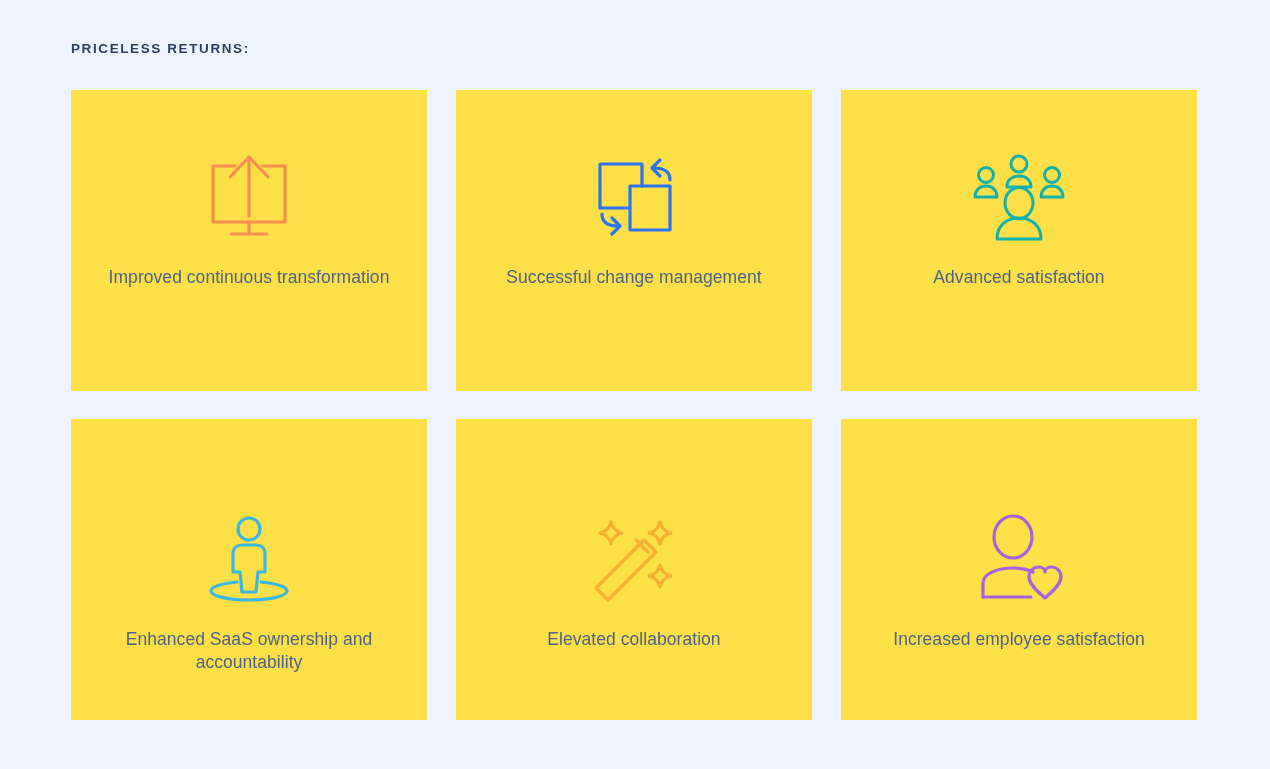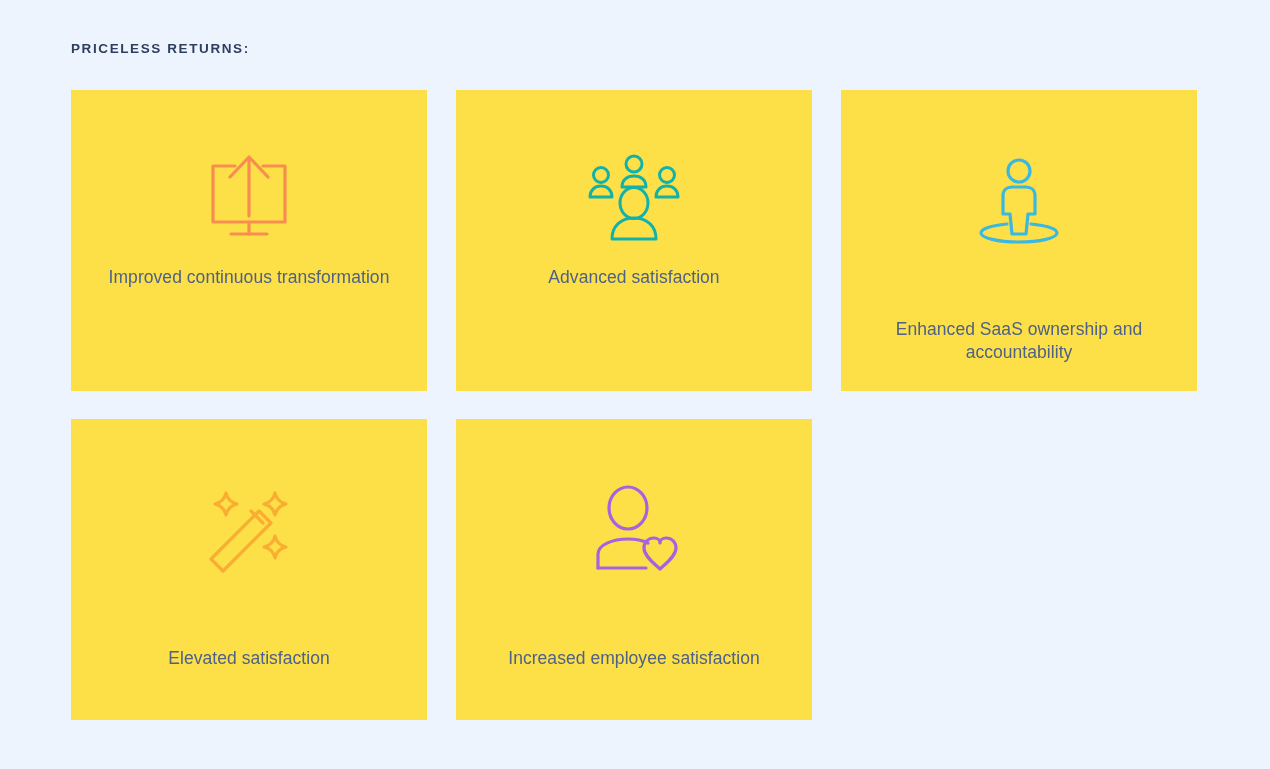--- a/index.html
+++ b/index.html
@@ -65,22 +65,21 @@
     font-size: 17.5px;
     line-height: 22.5px;
     color: #4d6189;
     text-align: center;
     max-width: 290px;
     font-weight: 500;
     letter-spacing: 0.05px;
   }
   
   .card.row2 {
-    padding-top: 62px;
-    gap: 48px;
+    padding-top: 91px;
   }
 </style>
 </head>
 <body>
 
 <div class="page">
 
   <div class="section-eyebrow">PRICELESS RETURNS:</div>
 
   <div class="grid">
@@ -95,20 +94,38 @@
 
           <path d="M29 25 L48 5 L67 25"></path>
 
           <path d="M48 70 V82"></path>
           <path d="M30 82 H66"></path>
         </svg>
       </div>
       <div class="card-label">Improved continuous transformation</div>
     </div>
 
+    <div class="card">
+      <div class="card-icon">
+        <svg width="96" height="92" viewBox="0 0 96 92" fill="none" stroke="#2d72f0" stroke-width="3.2" stroke-linecap="round" stroke-linejoin="round">
+
+          <path d="M14 56 V12 H56 V34"></path>
+          <path d="M14 56 H42"></path>
+
+          <rect x="44" y="34" width="40" height="44"></rect>
+
+          <path d="M84 28 C84 20 78 16 68 16"></path>
+          <path d="M74 8 L66 16 L74 24"></path>
+
+          <path d="M16 62 C16 70 22 74 32 74"></path>
+          <path d="M26 66 L34 74 L26 82"></path>
+        </svg>
+      </div>
+      <div class="card-label">Successful change management</div>
+    </div>
 
     <div class="card">
       <div class="card-icon">
         <svg width="100" height="90" viewBox="0 0 100 90" fill="none" stroke="#12b2ab" stroke-width="3" stroke-linecap="round" stroke-linejoin="round">
 
           <circle cx="50" cy="11" r="8"></circle>
           <path d="M38 34 C38 27 43 23 50 23 C57 23 62 27 62 34 Z"></path>
 
           <circle cx="17" cy="22" r="7.5"></circle>
           <path d="M6 44 C6 37 11 33 17 33 C23 33 28 37 28 44 Z"></path>
@@ -145,21 +162,21 @@
 
           <path d="M50 26 L62 38" transform="translate(0,0)"></path>
 
           <path d="M25 8 C26.5 14.5 29.5 17.5 36 19 C29.5 20.5 26.5 23.5 25 30 C23.5 23.5 20.5 20.5 14 19 C20.5 17.5 23.5 14.5 25 8 Z"></path>
 
           <path d="M74 8 C75.5 14.5 78.5 17.5 85 19 C78.5 20.5 75.5 23.5 74 30 C72.5 23.5 69.5 20.5 63 19 C69.5 17.5 72.5 14.5 74 8 Z"></path>
 
           <path d="M74 51 C75.5 57.5 78.5 60.5 85 62 C78.5 63.5 75.5 66.5 74 73 C72.5 66.5 69.5 63.5 63 62 C69.5 60.5 72.5 57.5 74 51 Z"></path>
         </svg>
       </div>
-      <div class="card-label">Elevated satisfaction</div>
+      <div class="card-label">Elevated collaboration</div>
     </div>
 
     <div class="card row2">
       <div class="card-icon">
         <svg width="100" height="90" viewBox="0 0 100 90" fill="none" stroke="#a663e0" stroke-width="3.2" stroke-linecap="round" stroke-linejoin="round">
 
           <ellipse cx="44" cy="22" rx="19" ry="21"></ellipse>
 
           <path d="M14 82 V68 C14 59 28 53 44 53 C52 53 59 54.5 64 57"></path>
           <path d="M14 82 H62"></path>

